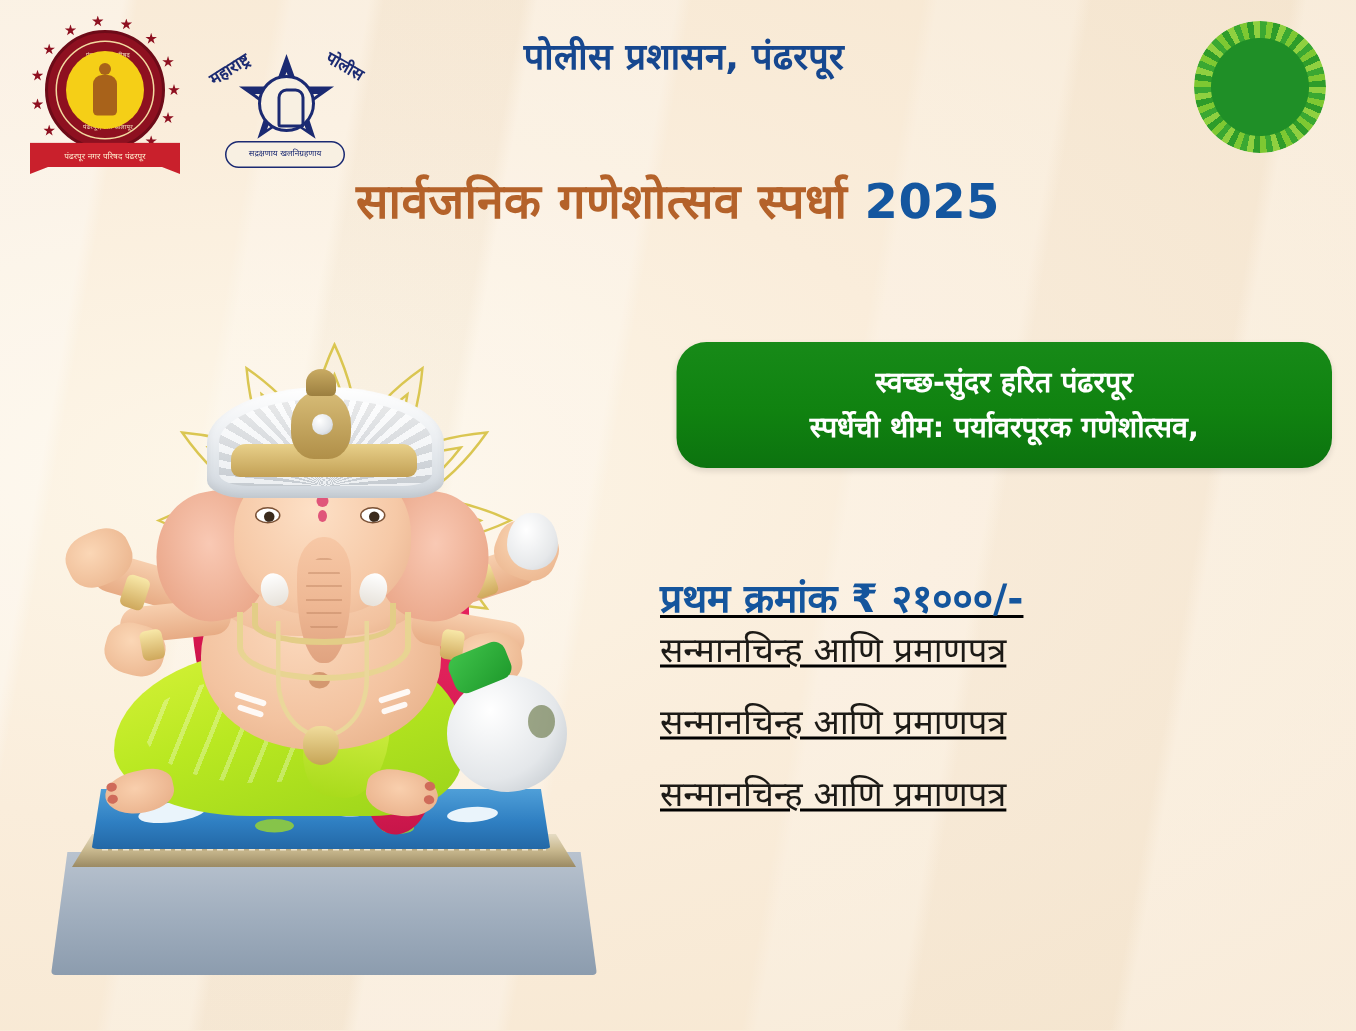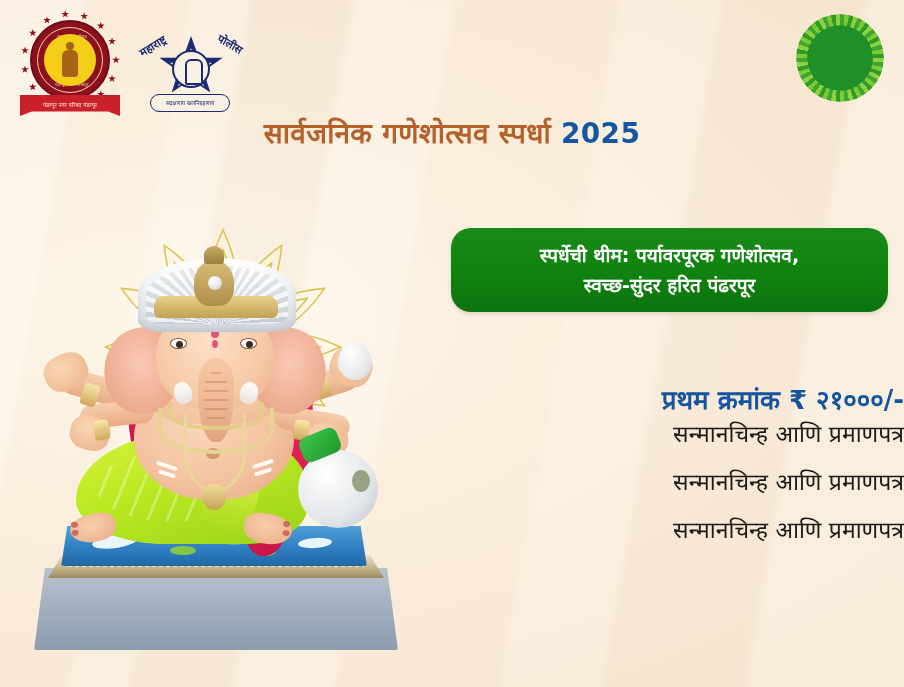--- a/index.html
+++ b/index.html
@@ -163,21 +163,21 @@
 
   
   .main-title{
     position:absolute; left:60px; top:112px; width:784px; text-align:center;
   }
   .main-title .l1{
     font-family:"DejaVu Sans",sans-serif; font-weight:bold; font-size:30px;
     color:#b4622a; line-height:40px; letter-spacing:.3px;
   }
   .main-title .l2{
-    font-family:"DejaVu Sans",sans-serif; font-weight:bold; font-size:28px;
+    font-family:"DejaVu Sans",sans-serif; font-weight:bold; font-size:32px;
     color:#b4622a; line-height:44px; letter-spacing:.3px; white-space:nowrap;
   }
   .main-title .year{ color:#14569f; }
 
   
   .idol-wrap{ position:absolute; left:8px; top:196px; width:430px; height:480px; }
 
   .mandala{
     position:absolute; left:72px; top:8px; width:286px; height:286px;
   }
@@ -455,21 +455,21 @@
     display:flex; align-items:center; justify-content:center;
     box-shadow:0 2px 3px rgba(0,0,0,.13);
   }
   .prize-pill span{
     color:#ffffff; font-family:"DejaVu Sans",sans-serif; font-weight:bold;
     font-size:21px; letter-spacing:.3px; white-space:nowrap;
   }
 
   
   .prizes{ position:absolute; left:440px; top:382px; width:464px; }
-  .prize{ text-align:right; margin-bottom:15px; }
+  .prize{ text-align:left; margin-bottom:15px;text-decoration:underline; }
   .prize .amount{
     font-family:"DejaVu Sans",sans-serif; font-weight:bold;
     font-size:26px; line-height:36px; color:#14559d; white-space:nowrap;
   }
   .prize .sub{
     font-family:"DejaVu Sans",sans-serif; font-weight:normal;
     font-size:23px; line-height:33px; color:#1c1a16; white-space:nowrap;
   }
 </style>
 </head>
@@ -513,20 +513,21 @@
       <div class="mp-arc">
         <span class="l">महाराष्ट्र</span>
         <span class="r">पोलीस</span>
       </div>
       <div class="mp-star"></div>
       <div class="mp-circle"></div>
       <div class="mp-scroll">सद्रक्षणाय खलनिग्रहणाय</div>
     </div>
 
     <div class="header-title">
+      <div>पोलीस प्रशासन, पंढरपूर</div>
     </div>
 
     <div class="logo-vasundhara">
       <div class="mv-gear"></div>
     </div>
   </div>
 
   <div class="main-title">
     <div class="l2"><span>सार्वजनिक गणेशोत्सव स्पर्धा </span><span class="year">2025</span></div>
   </div>
@@ -656,22 +657,22 @@
       <div class="crown-top"></div>
 
       <div class="neck1"></div>
       <div class="neck2"></div>
       <div class="mala"></div>
       <div class="pendant"></div>
     </div>
   </div>
 
   <div class="theme-banner">
+    <div>स्वच्छ-सुंदर हरित पंढरपूर</div>
     <div>स्पर्धेची थीम: पर्यावरपूरक गणेशोत्सव,</div>
-    <div>स्वच्छ-सुंदर हरित पंढरपूर</div>
   </div>
 
 
   <div class="prizes">
     <div class="prize">
       <div class="amount">प्रथम क्रमांक ₹ २१०००/-</div>
       <div class="sub">सन्मानचिन्ह आणि प्रमाणपत्र</div>
     </div>
     <div class="prize">
       <div class="sub">सन्मानचिन्ह आणि प्रमाणपत्र</div>

